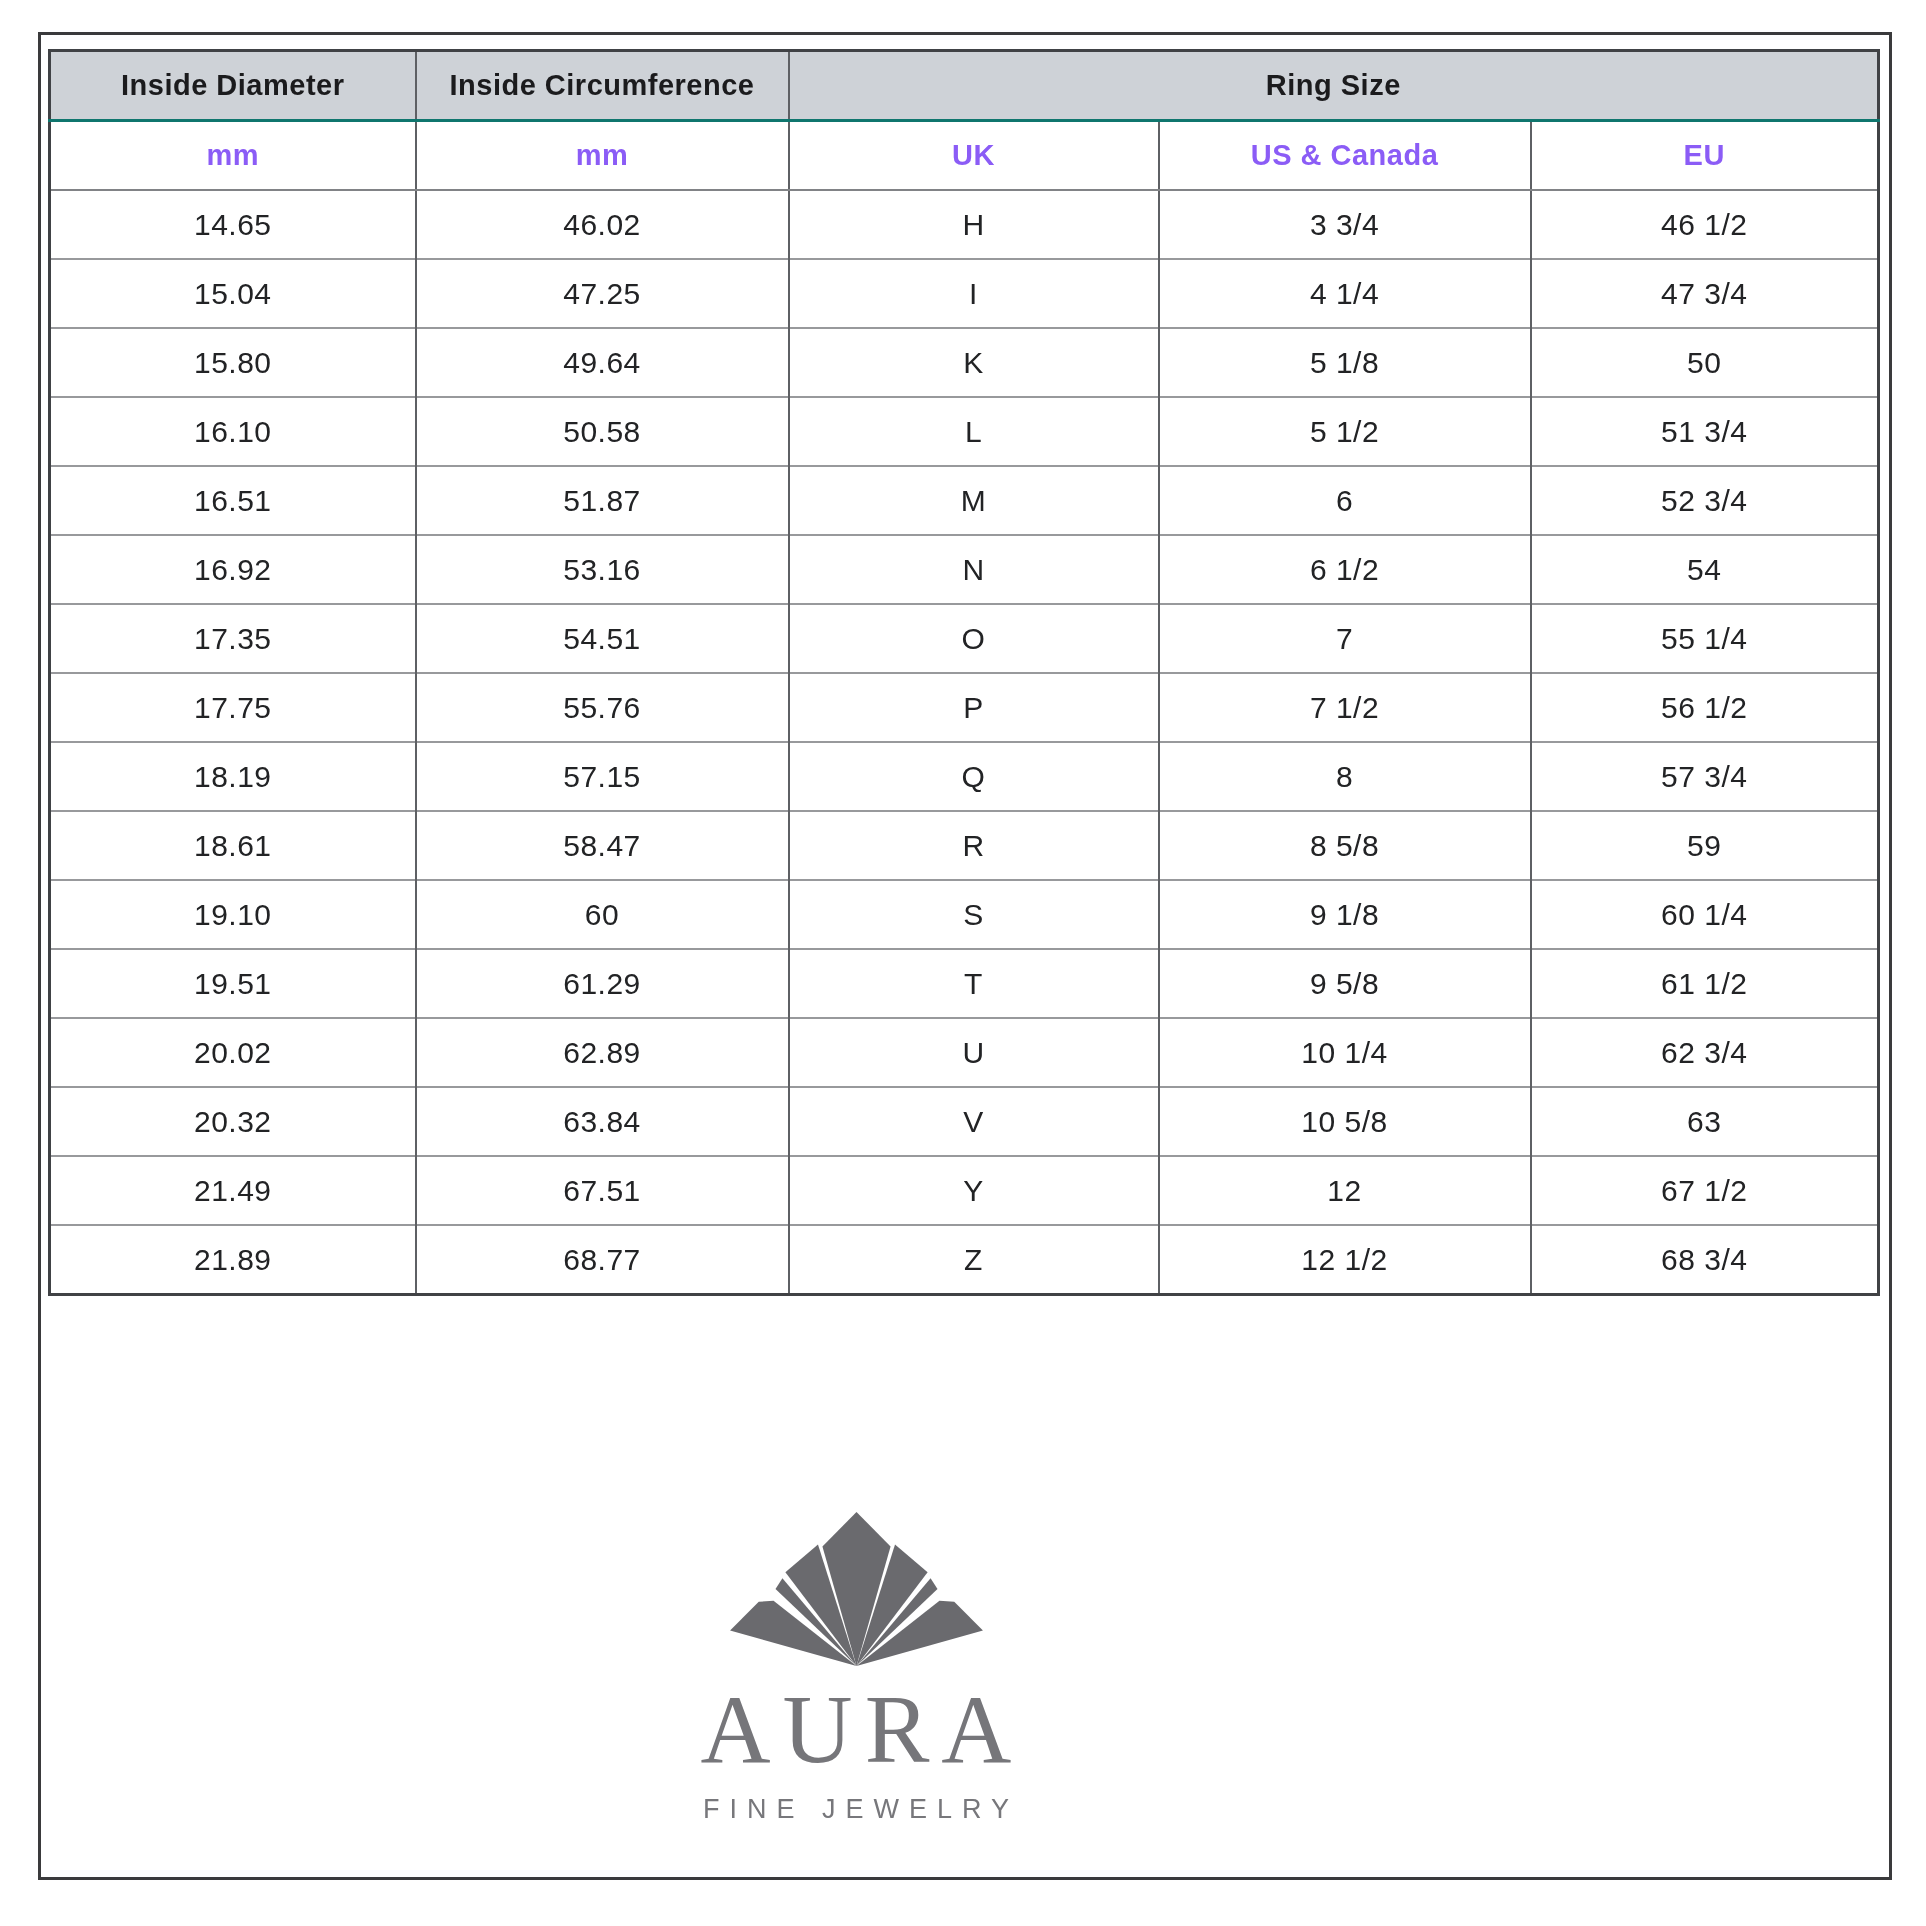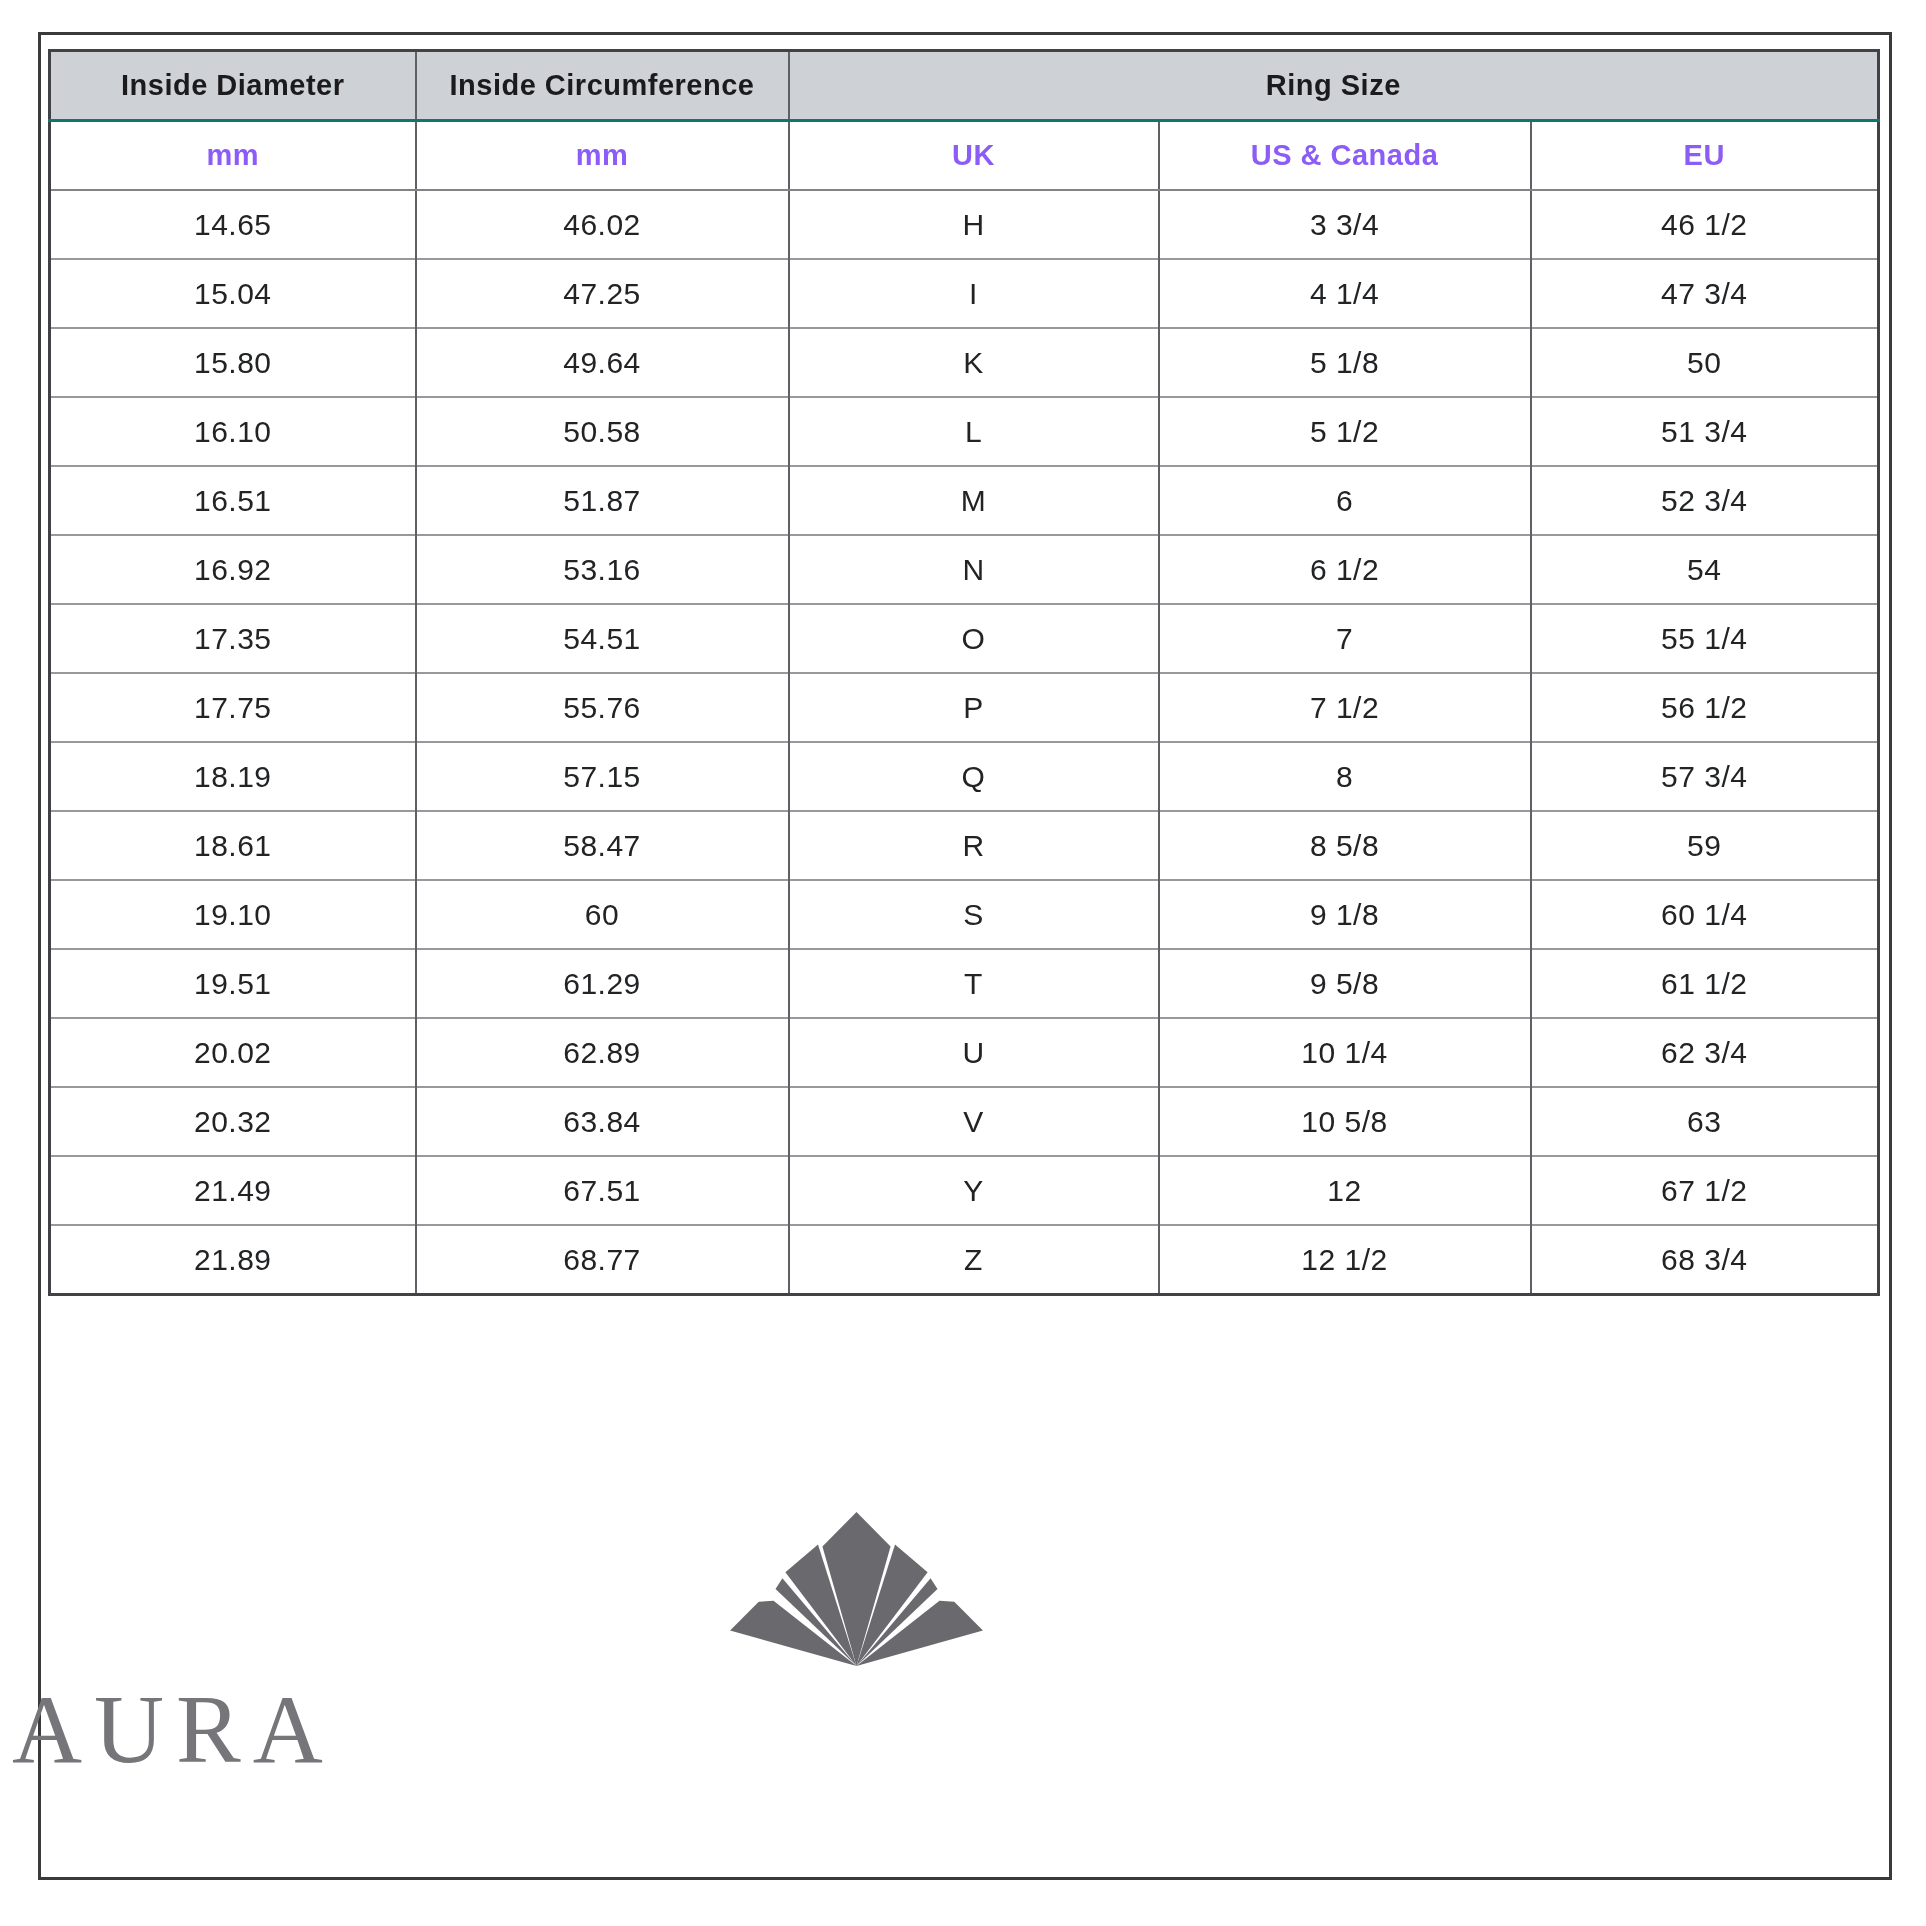--- a/index.html
+++ b/index.html
@@ -15,21 +15,21 @@
     border-bottom:3px solid #0f766e;letter-spacing:0.5px;
   }
   tr.sh th{
     background:#ffffff;height:67px;font-size:29px;font-weight:bold;color:#8b5cf6;
     border-bottom:2px solid #818386;letter-spacing:0.5px;
   }
   table.ringsize tbody td{
     height:67px;font-size:30px;font-weight:400;color:#222325;
     border-top:2px solid #98999c;letter-spacing:0.5px;background:#ffffff;
   }
-  .logo{position:absolute;left:0;top:1509px;width:1712px;}
+  .logo{position:absolute;left:0;top:1509px;width:1712px;text-align:center;}
   .fan{display:block;margin:0 auto;}
   .brand{
     font-family:"Liberation Serif",serif;font-size:97px;line-height:1;
     color:#76767a;letter-spacing:12px;margin-top:12px;text-indent:12px;
   }
   .tagline{
     font-family:"Liberation Sans",sans-serif;font-size:27px;line-height:1;
     color:#77777b;letter-spacing:10px;margin-top:18px;text-indent:10px;
   }
 </style>
@@ -182,14 +182,15 @@
       <polygon points="132,159 97.5,38 132,3 166.5,38"></polygon>
       <polygon points="132,159 93,36 60,64"></polygon>
       <polygon points="132,159 57,70 50,81"></polygon>
       <polygon points="132,159 48,93 33,94 4,123"></polygon>
       <polygon points="132,159 171,36 204,64"></polygon>
       <polygon points="132,159 207,70 214,81"></polygon>
       <polygon points="132,159 216,93 231,94 260,123"></polygon>
     </g>
   </svg>
   <div class="brand">AURA</div>
+  <div class="tagline">FINE JEWELRY</div>
 </div>
 
 
 </body></html>

